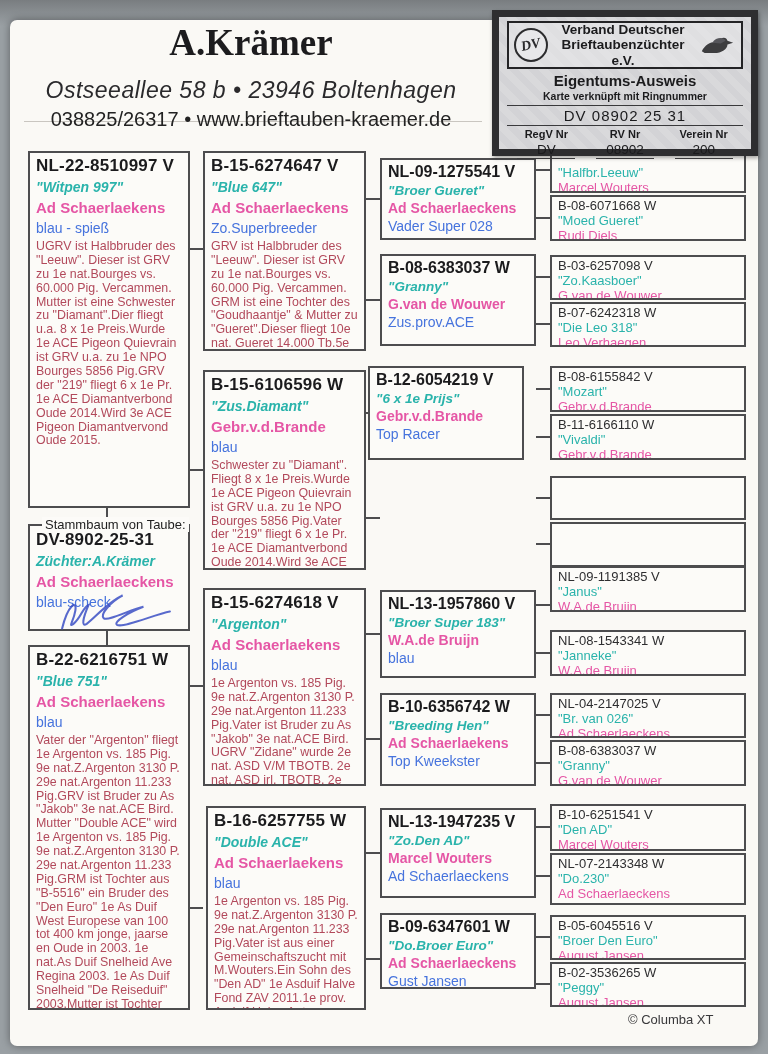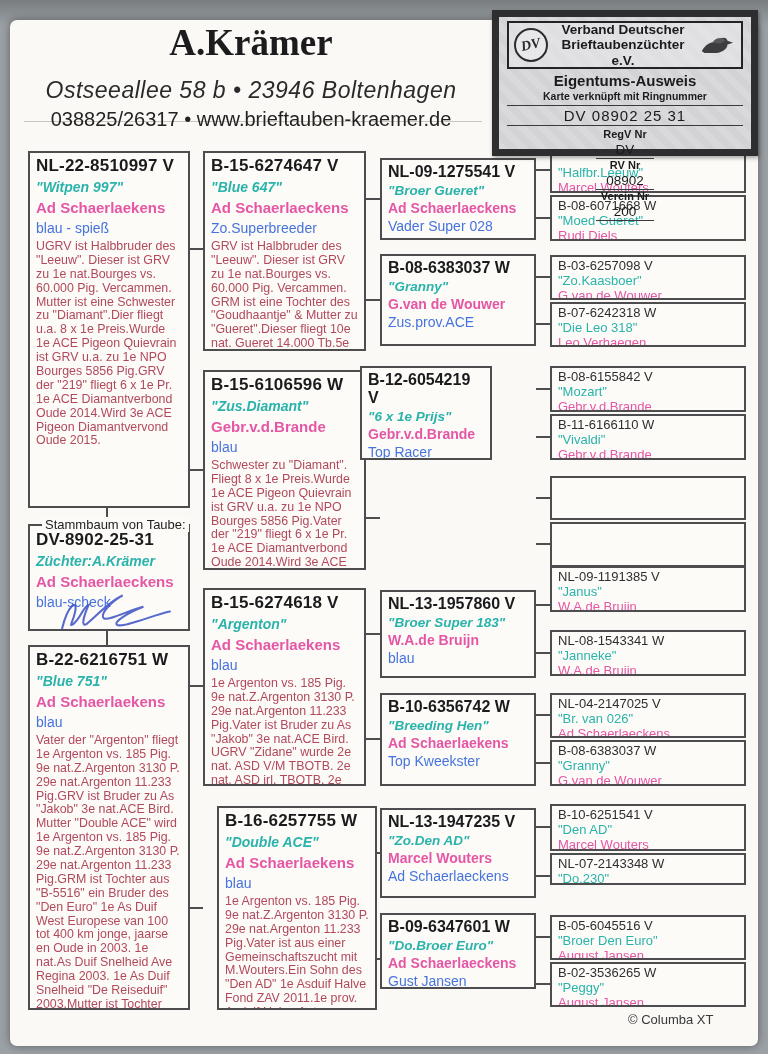--- a/index.html
+++ b/index.html
@@ -20,21 +20,21 @@
     box-sizing:border-box;padding:4px 8px 3px 8px;}
   .org-box{border:2px solid #232325;display:flex;align-items:center;gap:6px;padding:2px 5px;height:40px;background:rgba(238,238,240,.45);}
   .dvlogo{width:34px;height:34px;border-radius:50%;border:2px solid #2c2c2e;box-sizing:border-box;
     display:flex;align-items:center;justify-content:center;background:#e8e8ea;flex:0 0 auto;}
   .dvlogo span{font-family:"Liberation Serif",serif;font-style:italic;font-weight:bold;font-size:14px;color:#2c2c2e;transform:rotate(-12deg);}
   .org-text{font-weight:bold;font-size:13.5px;color:#1b1b1d;line-height:1.15;text-align:center;flex:1;}
   .stamp-title{font-weight:bold;font-size:15px;color:#1b1b1d;text-align:center;margin-top:3px;}
   .stamp-sub{font-weight:bold;font-size:10.5px;color:#1b1b1d;text-align:center;margin-top:1px;}
   .stamp-ring{border-top:1px solid #3a3a3c;border-bottom:1px solid #3a3a3c;margin-top:3px;
     font-size:15px;color:#1b1b1d;text-align:center;padding:1px 0;letter-spacing:1px;}
-  .stamp-grid{display:flex;margin-top:2px;flex-direction:column;}
+  .stamp-grid{display:flex;margin-top:2px;}
   .stamp-grid .cell{flex:1;text-align:center;}
   .stamp-grid .lbl{font-weight:bold;font-size:11px;color:#1b1b1d;}
   .stamp-grid .val{font-size:13.5px;color:#1b1b1d;border-bottom:1px solid #3a3a3c;display:inline-block;min-width:58px;margin-top:2px;padding-bottom:1px;}
   .pigeon{flex:0 0 auto;}
   
   .pbox{position:absolute;background:#fcfbf8;border:2px solid #4d4d4f;box-sizing:border-box;
     padding:3px 6px;overflow:hidden;z-index:2;}
   .ring1{font-size:17px;font-weight:bold;color:#1b1b1d;letter-spacing:.2px;}
   .name1{font-size:14px;font-weight:bold;font-style:italic;color:#2ab3ab;margin-top:3px;}
   .strain1{font-size:15px;font-weight:bold;color:#e556a5;margin-top:4px;}
@@ -142,41 +142,41 @@
     <div class="color1">blau</div>
     <div class="desc">Schwester zu "Diamant". Fliegt 8 x 1e Preis.Wurde 1e ACE Pigeon Quievrain ist GRV u.a. zu 1e NPO Bourges 5856 Pig.Vater der "219" fliegt 6 x 1e Pr. 1e ACE Diamantverbond Oude 2014.Wird 3e ACE Pigeon Diamantvervond Oude 2015.</div>
   </div>
   <div class="pbox" style="left:203px;top:588px;width:163px;height:198px">
     <div class="ring1">B-15-6274618 V</div>
     <div class="name1">"Argenton"</div>
     <div class="strain1">Ad Schaerlaekens</div>
     <div class="color1">blau</div>
     <div class="desc">1e Argenton vs.   185 Pig. 9e nat.Z.Argenton 3130 P. 29e nat.Argenton 11.233 Pig.Vater ist Bruder zu As "Jakob" 3e nat.ACE Bird. UGRV "Zidane" wurde 2e nat. ASD V/M TBOTB. 2e nat. ASD jrl.   TBOTB. 2e ASD Jonge 6e nat. ASD  NPO 2008.</div>
   </div>
-  <div class="pbox" style="left:217px;top:806px;width:160px;height:204px">
+  <div class="pbox" style="left:206px;top:806px;width:160px;height:204px">
     <div class="ring1">B-16-6257755 W</div>
     <div class="name1">"Double ACE"</div>
     <div class="strain1">Ad Schaerlaekens</div>
     <div class="color1">blau</div>
     <div class="desc">1e Argenton vs.   185 Pig. 9e nat.Z.Argenton 3130 P. 29e nat.Argenton 11.233 Pig.Vater ist aus einer Gemeinschaftszucht mit M.Wouters.Ein Sohn des "Den  AD" 1e Asduif Halve Fond ZAV 2011.1e prov. Asduif  Union  Antwerpen Kleine Halve Fond 2012</div>
   </div>
 
   <div class="pbox" style="left:380px;top:158px;width:156px;height:82px">
     <div class="ring3">NL-09-1275541 V</div>
     <div class="name3">"Broer Gueret"</div>
     <div class="l3m">Ad Schaerlaeckens</div>
     <div class="l4b">Vader Super 028</div>
   </div>
   <div class="pbox" style="left:380px;top:254px;width:156px;height:92px">
     <div class="ring3">B-08-6383037 W</div>
     <div class="name3">"Granny"</div>
     <div class="l3m">G.van de Wouwer</div>
     <div class="l4b">Zus.prov.ACE</div>
   </div>
-  <div class="pbox" style="left:360px;top:366px;width:132px;height:94px">
+  <div class="pbox" style="left:368px;top:366px;width:156px;height:94px">
     <div class="ring3">B-12-6054219 V</div>
     <div class="name3">"6 x 1e Prijs"</div>
     <div class="l3m">Gebr.v.d.Brande</div>
     <div class="l4b">Top Racer</div>
   </div>
   <div class="pbox" style="left:380px;top:590px;width:156px;height:88px">
     <div class="ring3">NL-13-1957860 V</div>
     <div class="name3">"Broer Super 183"</div>
     <div class="l3m">W.A.de Bruijn</div>
     <div class="l4b">blau</div>
@@ -250,21 +250,21 @@
   <div class="pbox g4" style="left:550px;top:740px;width:196px;height:46px">
     <div class="ring4">B-08-6383037 W</div>
     <div class="name4">"Granny"</div>
     <div class="bre4">G.van de Wouwer</div>
   </div>
   <div class="pbox g4" style="left:550px;top:804px;width:196px;height:47px">
     <div class="ring4">B-10-6251541 V</div>
     <div class="name4">"Den AD"</div>
     <div class="bre4">Marcel Wouters</div>
   </div>
-  <div class="pbox g4" style="left:550px;top:853px;width:196px;height:32px">
+  <div class="pbox g4" style="left:550px;top:853px;width:196px;height:52px">
     <div class="ring4">NL-07-2143348 W</div>
     <div class="name4">"Do.230"</div>
     <div class="bre4">Ad Schaerlaeckens</div>
   </div>
   <div class="pbox g4" style="left:550px;top:915px;width:196px;height:45px">
     <div class="ring4">B-05-6045516 V</div>
     <div class="name4">"Broer Den Euro"</div>
     <div class="bre4">August Jansen</div>
   </div>
   <div class="pbox g4" style="left:550px;top:962px;width:196px;height:45px">

